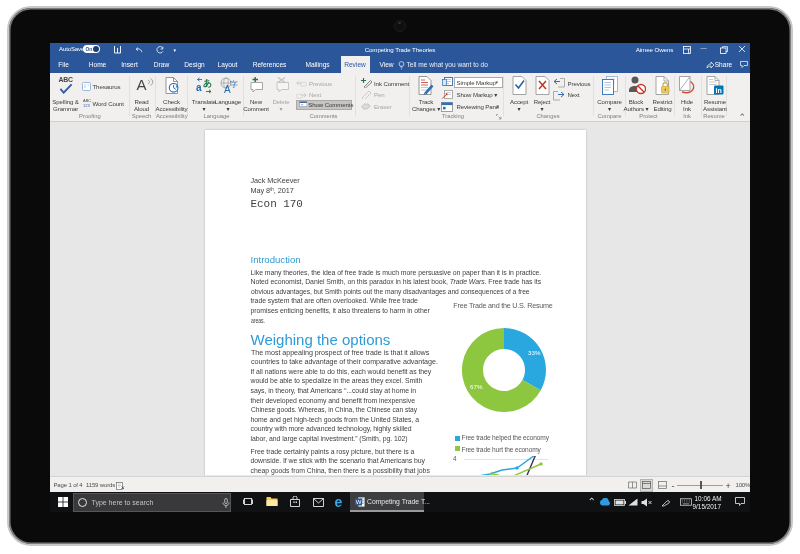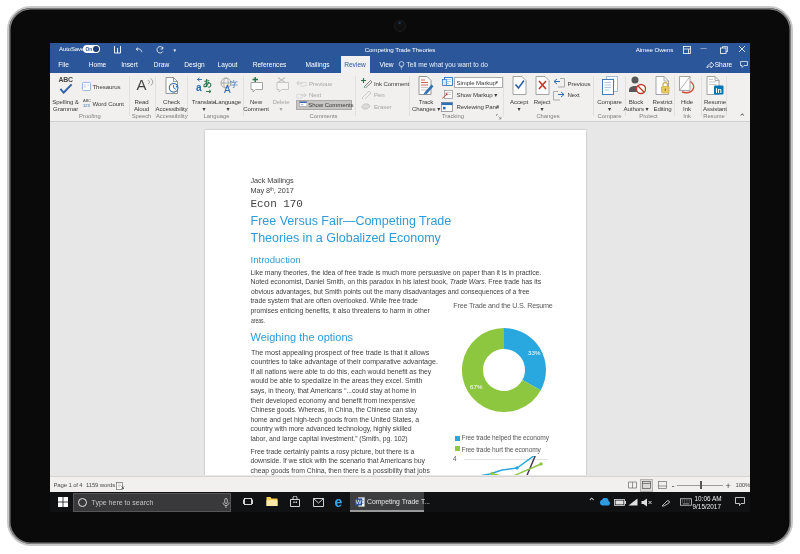--- a/index.html
+++ b/index.html
@@ -317,33 +317,32 @@
       </svg>
     <div class="biglab" style="left:665.5px; top:24.5px;">Resume<br>Assistant</div>
     <div class="glabel" style="left:664.5px;">Resume</div>
 
     <div class="abs" style="left:689px; top:39px; font-size:9px; color:#555;">⌃</div>
   </div>
 
   <div id="docarea">
     <div id="page">
 
-      <div class="bl" style="top:46px; font-size:7.3px;">Jack Mailings</div>
+      <div class="bl" style="top:46px; font-size:7.3px;">Jack McKeever</div>
       <div class="bl" style="top:55.7px; font-size:7.3px;">May 8<span style="font-size:4.6px; vertical-align:2px;">th</span>, 2017</div>
       <div class="bl" style="top:68px; font-size:11px;font-family:Liberation Mono, monospace;">Econ 170</div>
 
-      <div class="head" style="top:83px; font-size:12.5px; line-height:17.4px;">Free Versus Fair—Competing Trade<br>Theories in a Globalized Economy</div>
       <div class="head" style="top:124px; font-size:9.6px;">Introduction</div>
       <div class="bl" style="top:138.5px;">Like many theories, the idea of free trade is much more persuasive on paper than it is in practice.</div>
       <div class="bl" style="top:148.1px;">Noted economist, Daniel Smith, on this paradox in his latest book, <i>Trade Wars</i>. Free trade has its</div>
       <div class="bl" style="transform:scaleX(0.977); transform-origin:left; top:157.7px;">obvious advantages, but Smith points out the many disadvantages and consequences of a free</div>
       <div class="bl" style="top:167.3px;">trade system that are often overlooked. While free trade</div>
       <div class="bl" style="top:176.9px;">promises enticing benefits, it also threatens to harm in other</div>
       <div class="bl" style="transform:scaleX(0.74); transform-origin:left; top:186.5px;">areas.</div>
-      <div class="head" style="top:200.8px; font-size:11px;">Weighing the options</div>
+      <div class="head" style="top:200.8px; font-size:15px;">Weighing the options</div>
       <div class="bl" style="transform:scaleX(1.038); transform-origin:left; top:218.6px;">The most appealing prospect of free trade is that it allows</div>
       <div class="bl" style="transform:scaleX(1.037); transform-origin:left; top:228.2px;">countries to take advantage of their comparative advantage.</div>
       <div class="bl" style="top:237.8px;">If all nations were able to do this, each would benefit as they</div>
       <div class="bl" style="top:247.4px;">would be able to specialize in the areas they excel. Smith</div>
       <div class="bl" style="top:257px;">says, in theory, that Americans “...could stay at home in</div>
       <div class="bl" style="top:266.6px;">their developed economy and benefit from inexpensive</div>
       <div class="bl" style="transform:scaleX(0.965); transform-origin:left; top:276.2px;">Chinese goods. Whereas, in China, the Chinese can stay</div>
       <div class="bl" style="top:285.8px;">home and get high-tech goods from the United States, a</div>
       <div class="bl" style="top:295.4px;">country with more advanced technology, highly skilled</div>
       <div class="bl" style="top:305px;">labor, and large capital investment.” (Smith, pg. 102)</div>

